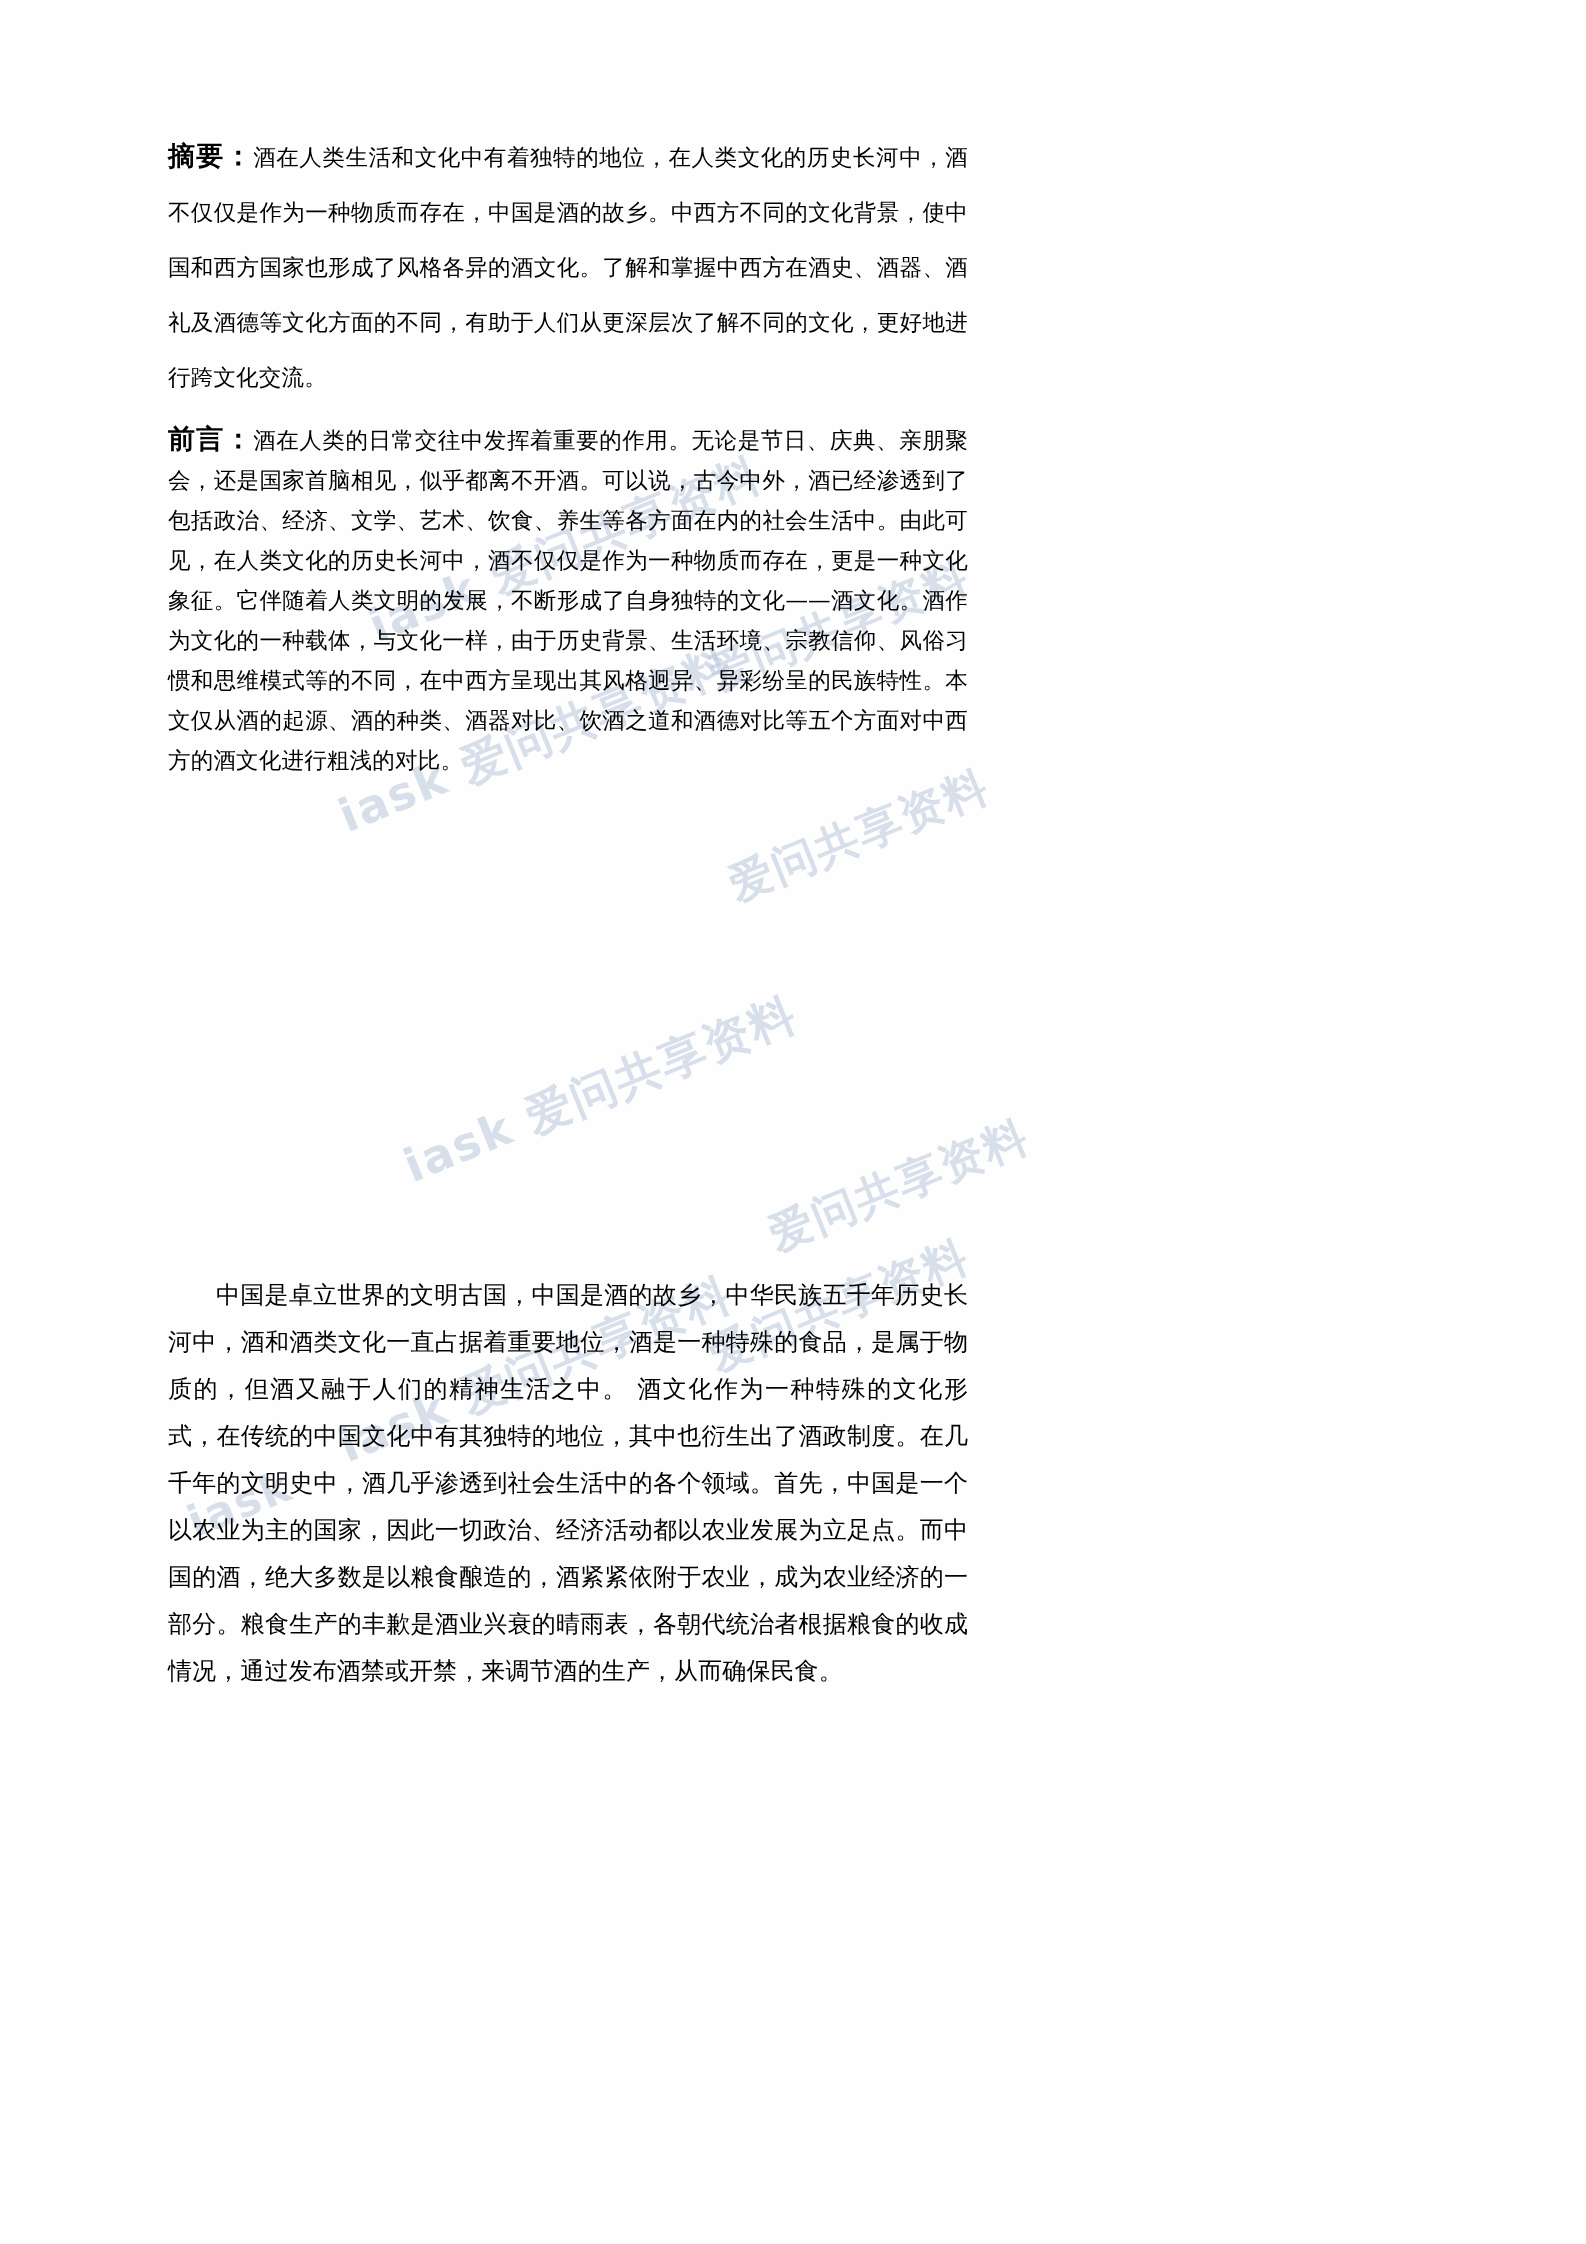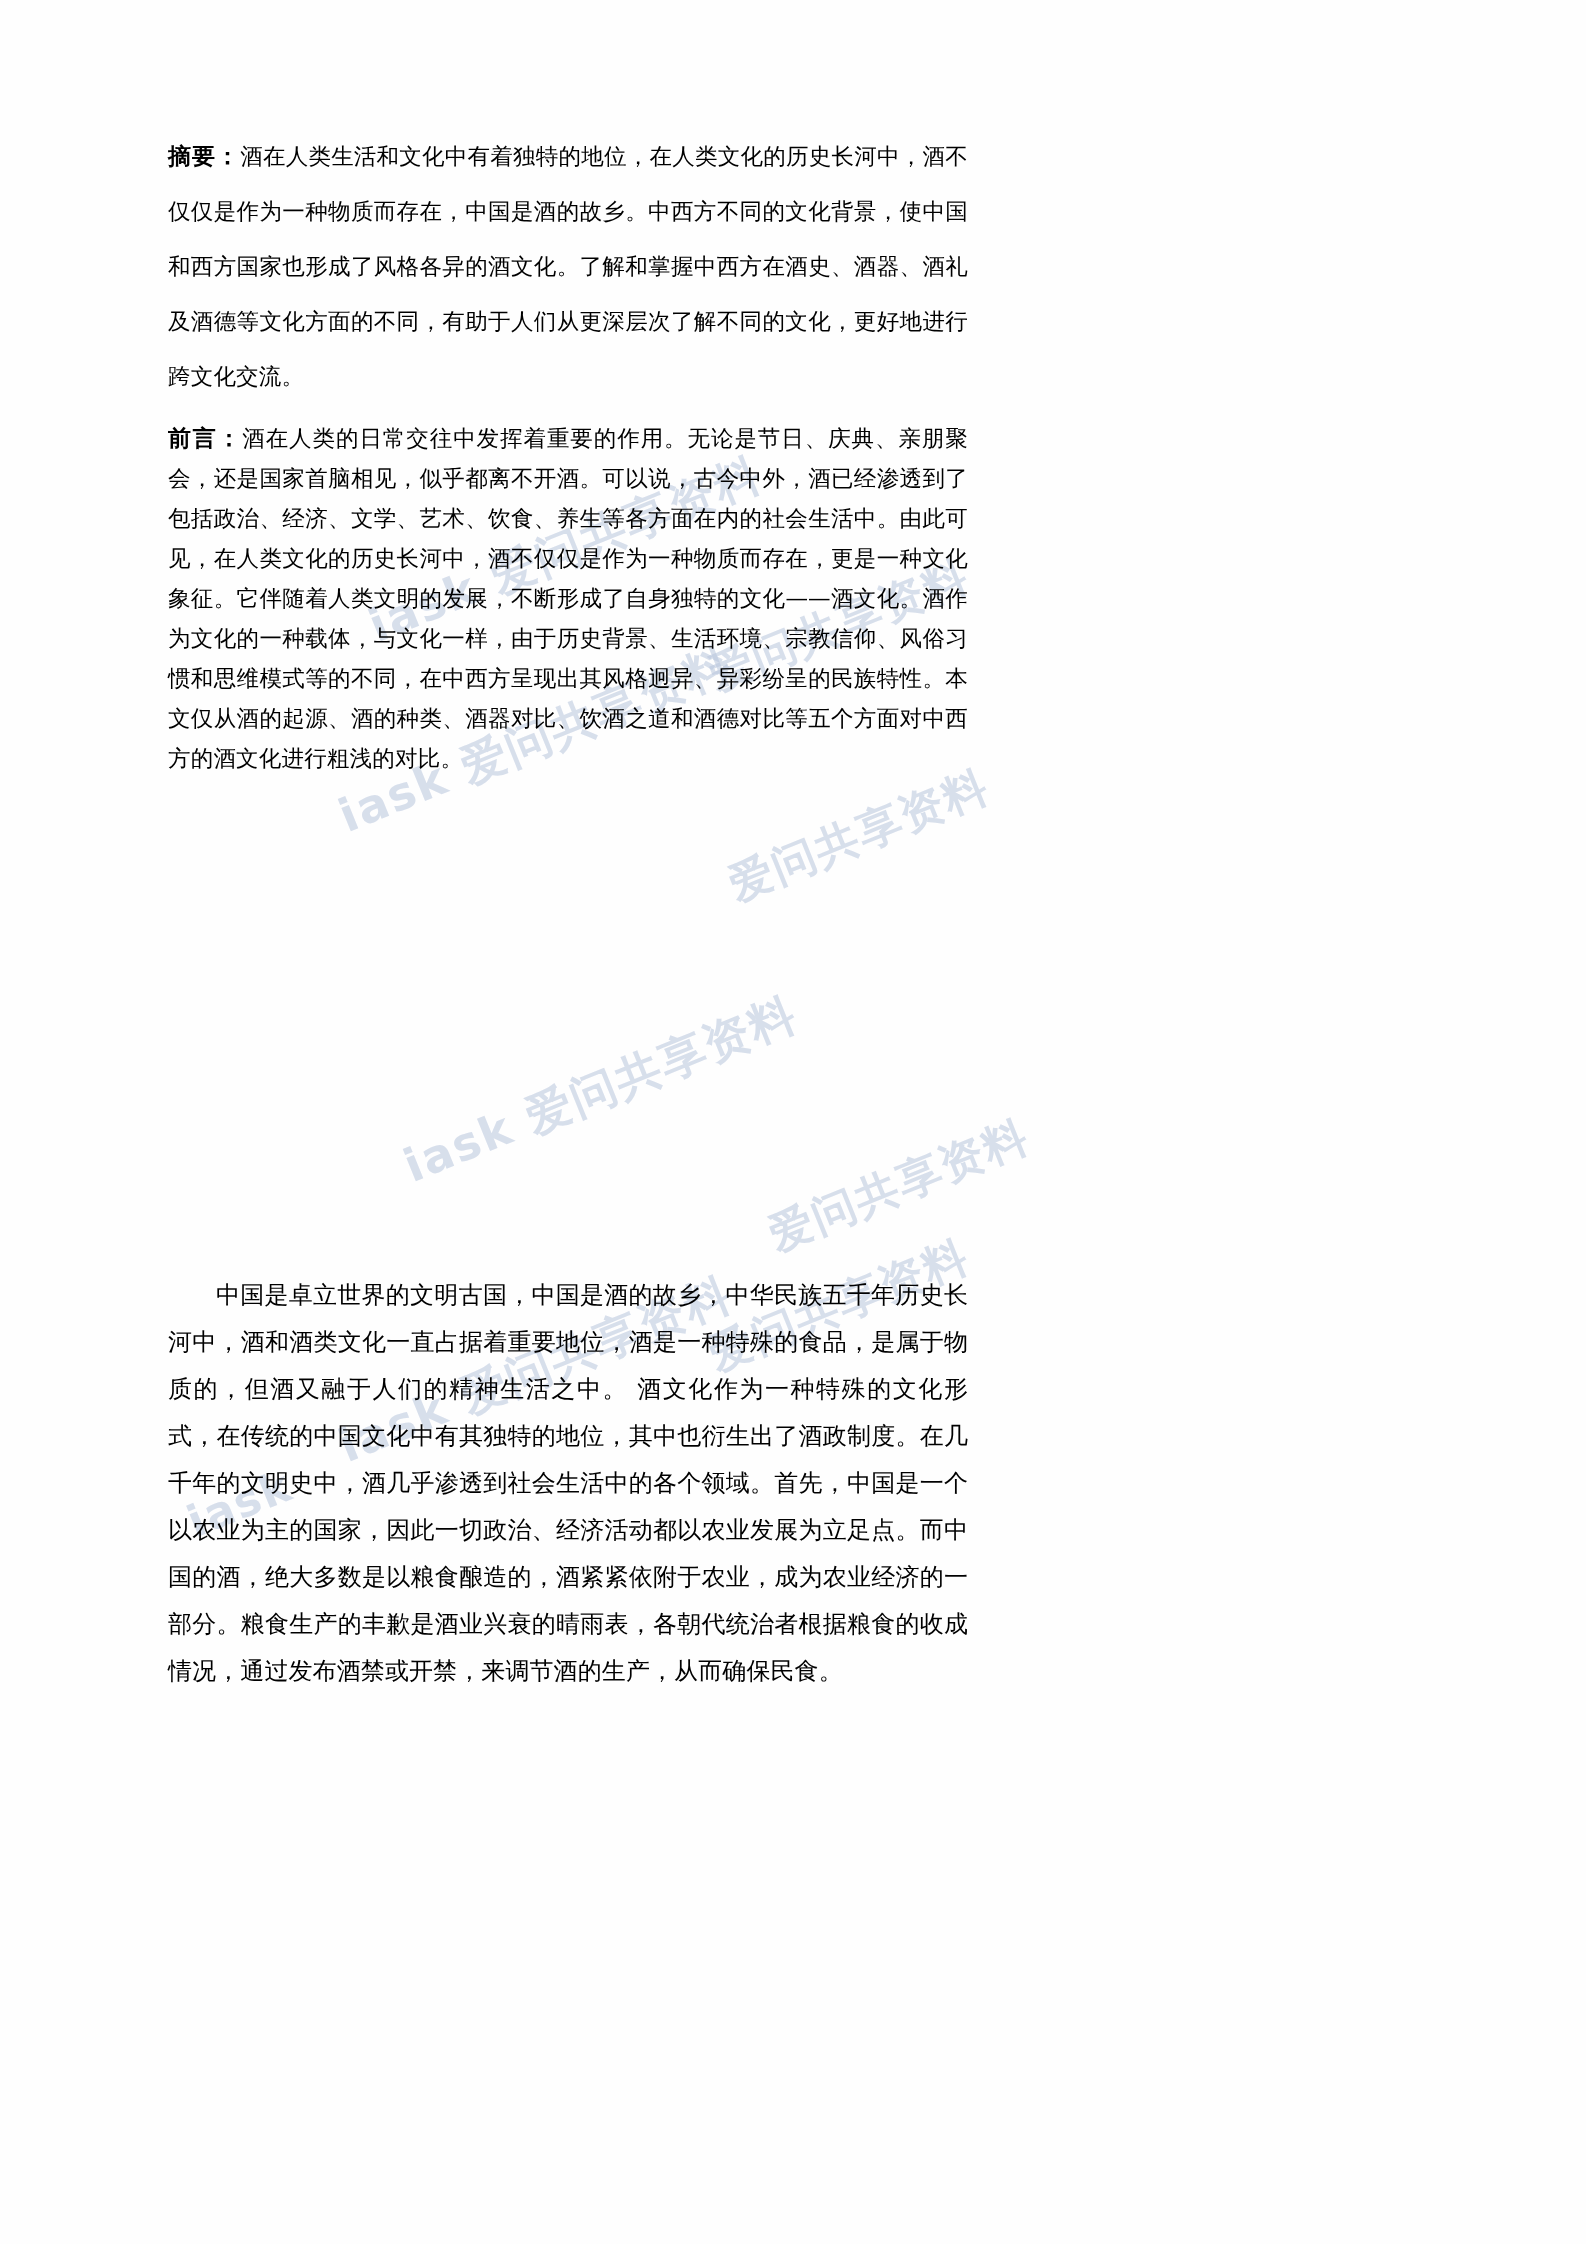--- a/index.html
+++ b/index.html
@@ -50,21 +50,21 @@
     top: 128px;
     width: 800px;
     z-index: 10;
   }
 
   .blk {
     margin: 0 0 0 0;
   }
 
   .lead {
-    font-size: 23px;
+    font-size: 27px;
     font-weight: 700;
     letter-spacing: 1px;
   }
 
   
   .para-loose {
     font-size: 22.5px;
     line-height: 55px;
     text-align: justify;
     text-justify: inter-ideograph;

